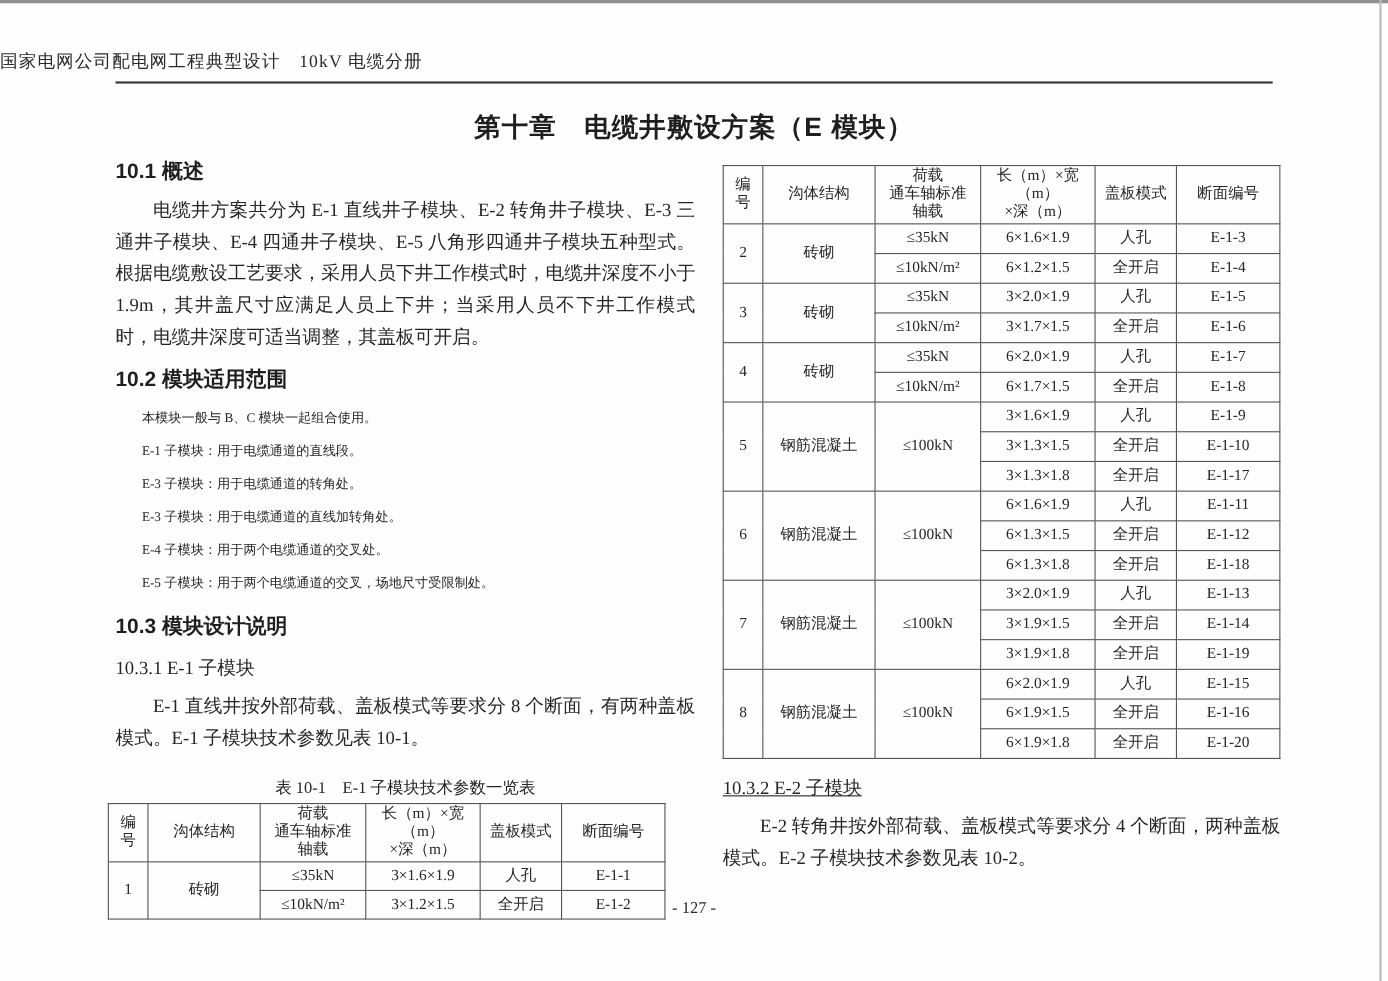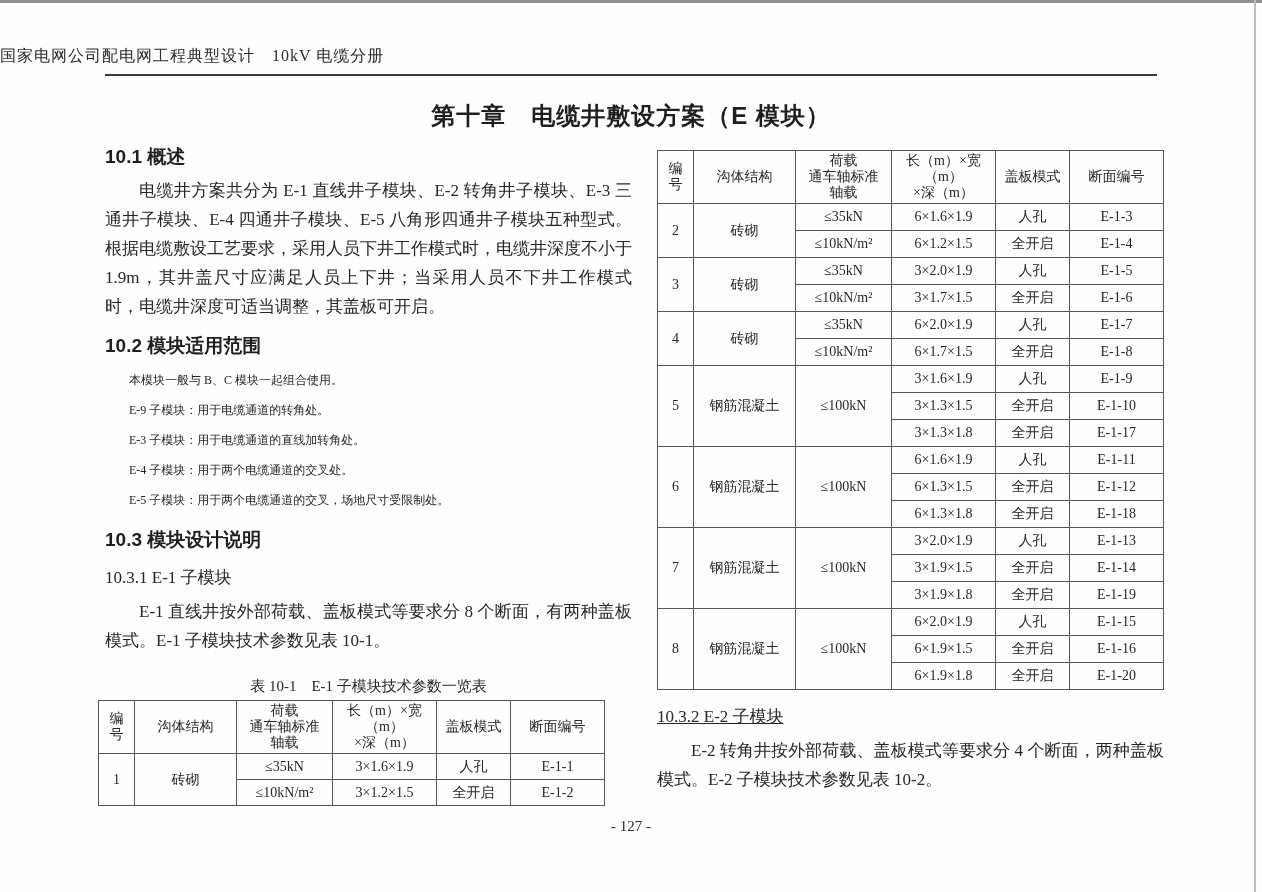--- a/index.html
+++ b/index.html
@@ -74,21 +74,22 @@
   <div class="header-rule"></div>
   <h1 class="chapter-title">第十章　电缆井敷设方案（E 模块）</h1>
 
   <div class="left-col">
     <h2 class="sec">10.1 概述</h2>
     <p class="body">电缆井方案共分为 E-1 直线井子模块、E-2 转角井子模块、E-3 三通井子模块、E-4 四通井子模块、E-5 八角形四通井子模块五种型式。根据电缆敷设工艺要求，采用人员下井工作模式时，电缆井深度不小于 1.9m，其井盖尺寸应满足人员上下井；当采用人员不下井工作模式时，电缆井深度可适当调整，其盖板可开启。</p>
 
     <h2 class="sec mt">10.2 模块适用范围</h2>
     <div class="list" id="s102-list">
         <div class="line">本模块一般与 B、C 模块一起组合使用。</div>
-        <div class="line">E-9 子模块：用于电缆通道的转角处。</div>
+        <div class="line">E-1 子模块：用于电缆通道的直线段。</div>
+        <div class="line">E-3 子模块：用于电缆通道的转角处。</div>
         <div class="line">E-3 子模块：用于电缆通道的直线加转角处。</div>
         <div class="line">E-4 子模块：用于两个电缆通道的交叉处。</div>
         <div class="line">E-5 子模块：用于两个电缆通道的交叉，场地尺寸受限制处。</div>
       </div>
 
     <h2 class="sec mt">10.3 模块设计说明</h2>
     <div class="subheading">10.3.1 E-1 子模块</div>
     <p class="body">E-1 直线井按外部荷载、盖板模式等要求分 8 个断面，有两种盖板模式。E-1 子模块技术参数见表 10-1。</p>
 
     <div class="table-caption">表 10-1　E-1 子模块技术参数一览表</div>

